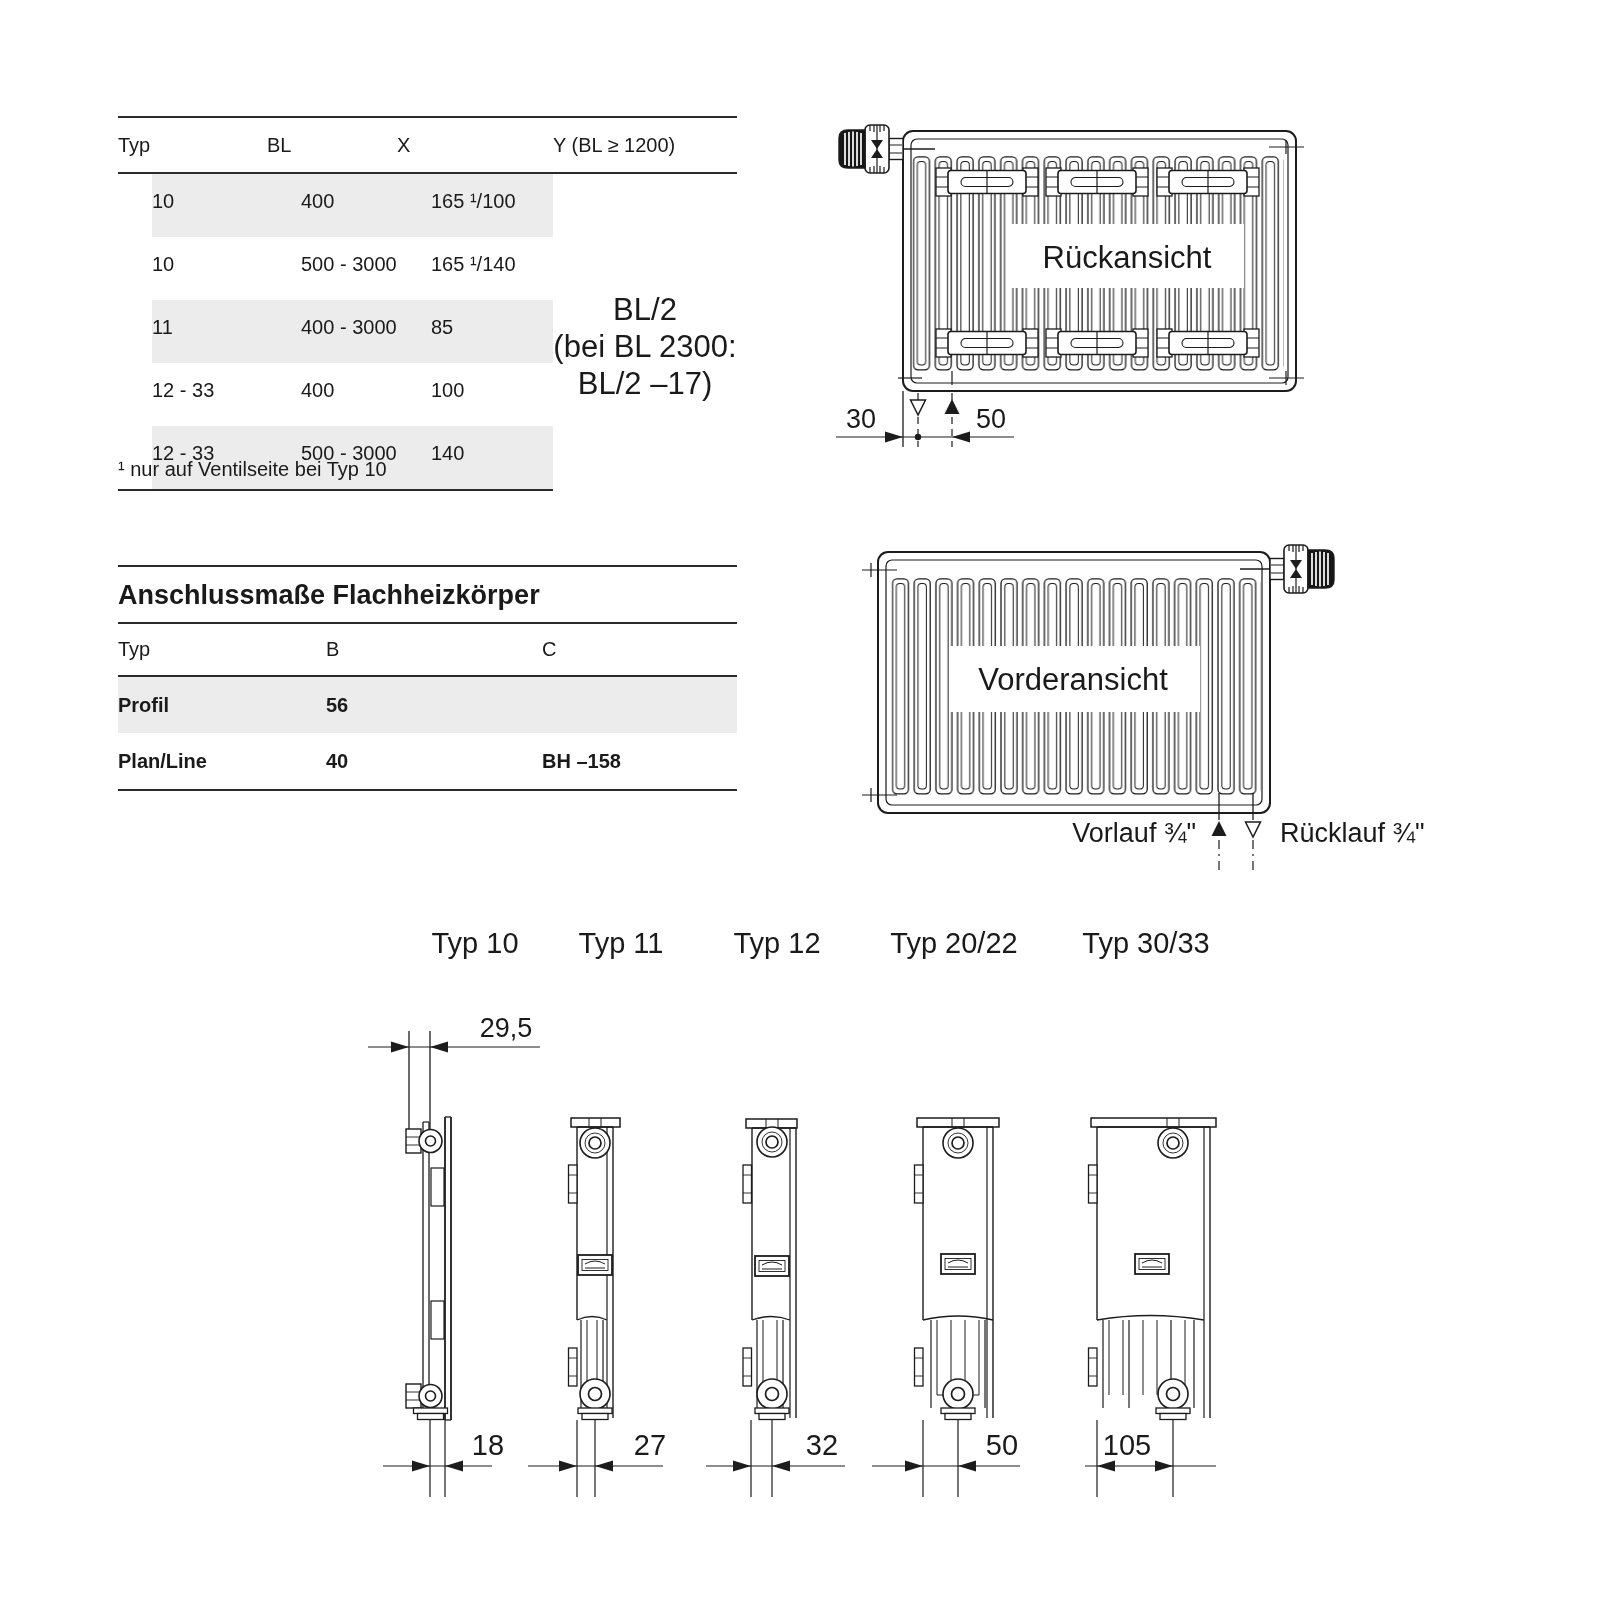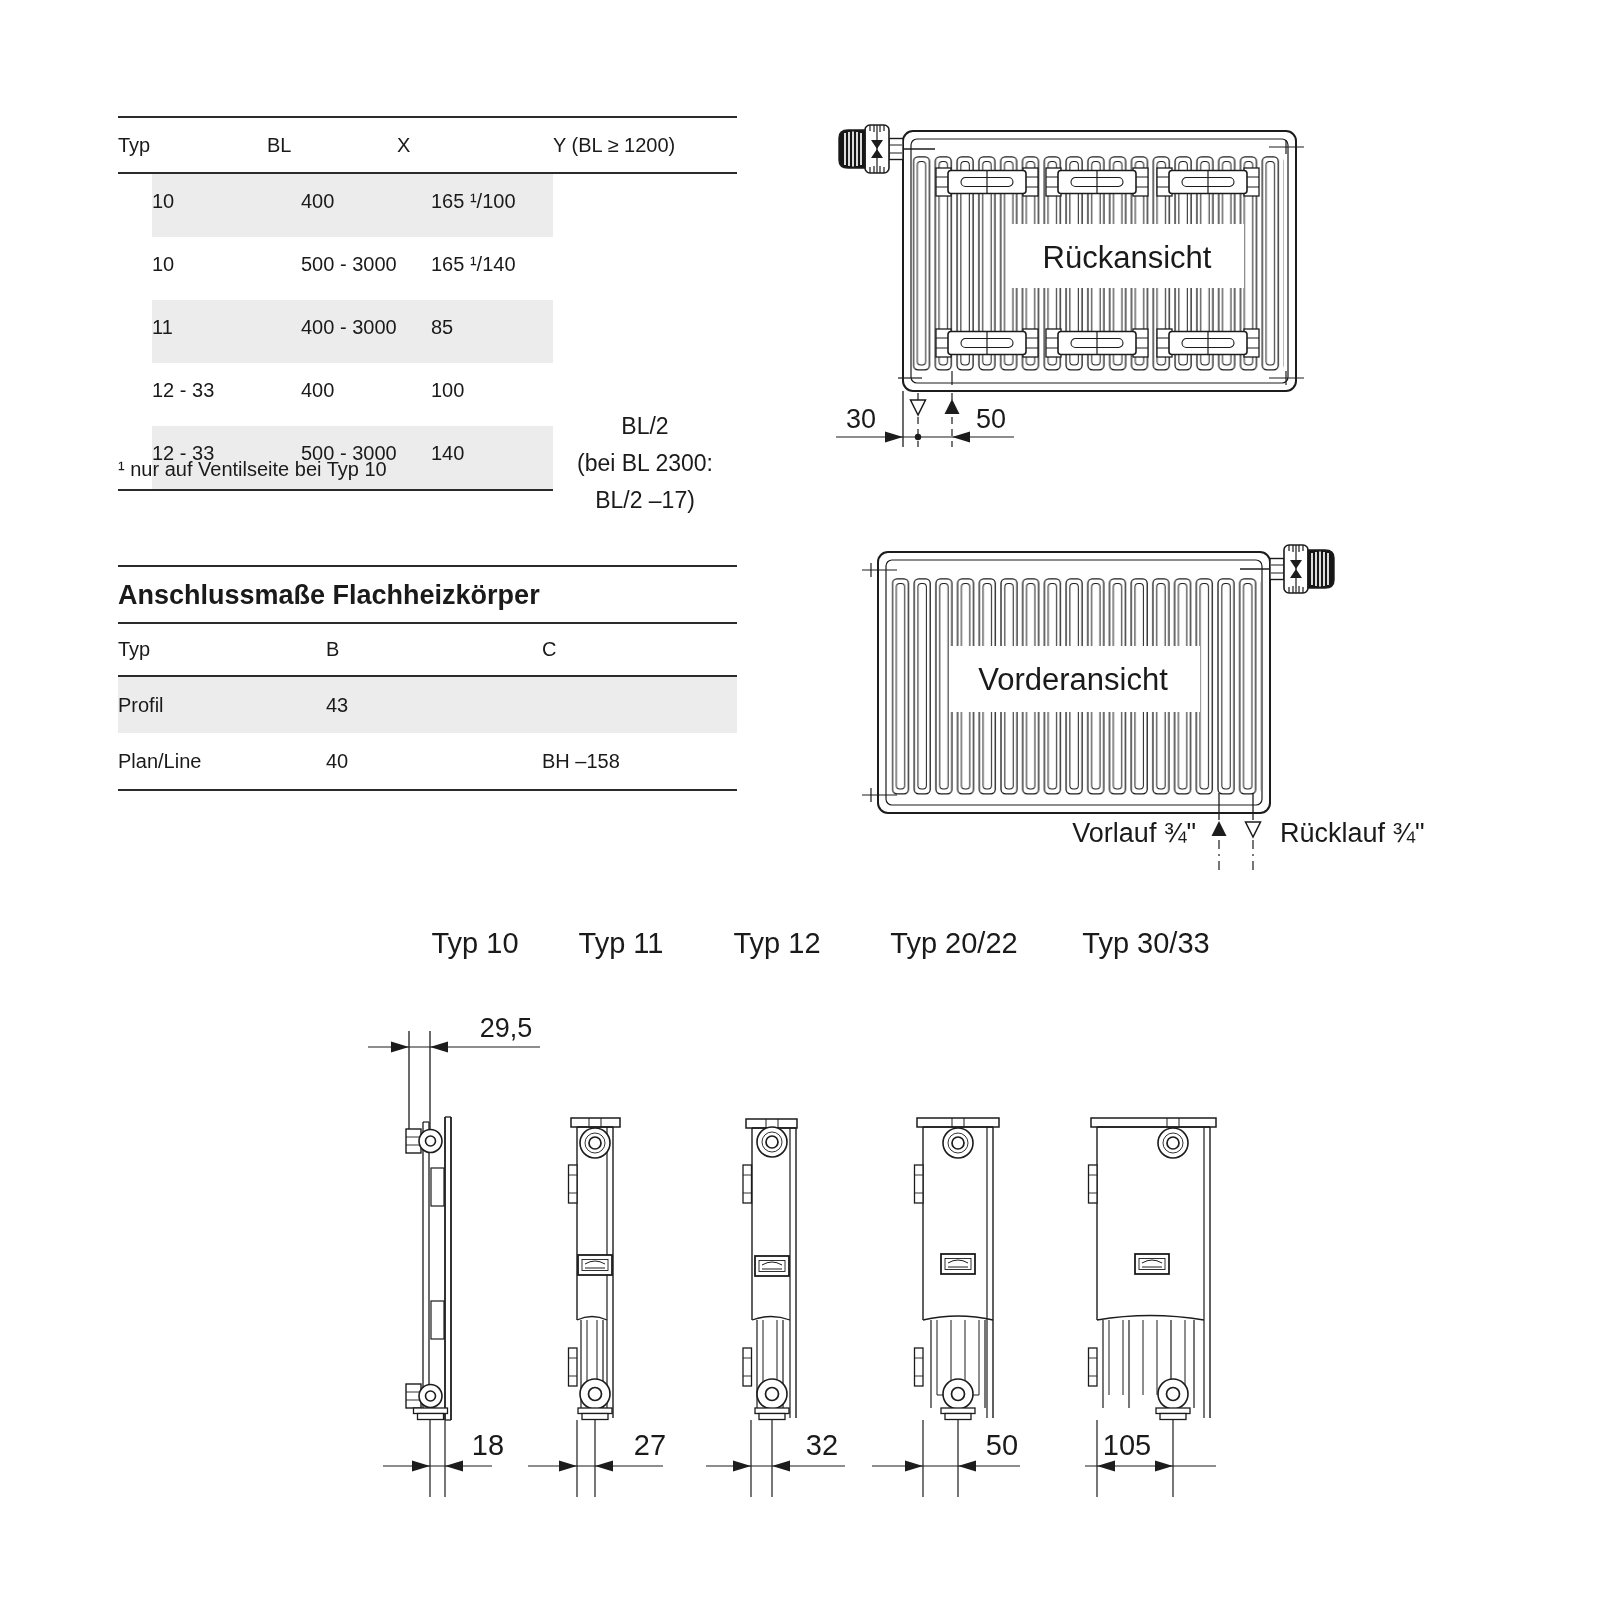--- a/index.html
+++ b/index.html
@@ -10,33 +10,33 @@
   
   .t1{position:absolute;left:118px;top:116px;width:619px;
       border-top:2.5px solid #2b2b2b;border-bottom:2.5px solid #2b2b2b;}
   .t1 .hrow{display:flex;height:54px;border-bottom:2px solid #2b2b2b;}
   .cell{font-size:20px;line-height:55px;white-space:nowrap;}
   .t1 .hrow .cell{line-height:54px;}
   .w0{width:149px}.w1{width:130px}.w2{width:156px}.w3{width:184px}
   .t1 .drow{display:flex;height:63px;margin-left:34px;}
   .t1 .drow.sh .cell{background:#ececec;}
   .ycell{position:absolute;left:435px;top:56px;width:184px;height:345px;
-         display:flex;flex-direction:column;justify-content:flex-end;
-         text-align:center;font-size:23px;line-height:37px;background:#fff;}
+         display:flex;flex-direction:column;justify-content:center;
+         text-align:center;font-size:31px;line-height:37px;background:#fff;}
   .fn{position:absolute;left:118px;top:458px;font-size:20px;}
 
   
   .t2{position:absolute;left:118px;top:565px;width:619px;
       border-top:2.5px solid #2b2b2b;border-bottom:2.5px solid #2b2b2b;}
   .t2 .title{height:55px;line-height:57px;font-weight:bold;font-size:27px;
              border-bottom:2px solid #2b2b2b;}
   .t2 .hrow{display:flex;height:51px;border-bottom:2px solid #2b2b2b;}
   .t2 .hrow .cell{line-height:51px;}
   .t2 .drow{display:flex;height:56px;}
-  .t2 .drow .cell{line-height:56px;}
+  .t2 .drow .cell{line-height:56px;font-weight:bold;}
   .t2 .drow.sh{background:#ececec;}
   .u0{width:208px}.u1{width:216px}.u2{width:195px}
 
   
   text{font-family:"Liberation Sans", sans-serif;fill:#1a1a1a;}
   .dimtxt{font-size:27px;}
   .secttxt{font-size:29px;}
   .viewtxt{font-size:31px;}
 </style>
 </head>
@@ -403,21 +403,21 @@
 
   <div class="t2">
     <div class="title">Anschlussmaße Flachheizkörper</div>
     <div class="hrow">
       <div class="cell u0">Typ</div>
       <div class="cell u1">B</div>
       <div class="cell u2">C</div>
     </div>
     <div class="drow sh">
       <div class="cell u0">Profil</div>
-      <div class="cell u1">43</div>
+      <div class="cell u1">56</div>
     </div>
     <div class="drow">
       <div class="cell u0">Plan/Line</div>
       <div class="cell u1">40</div>
       <div class="cell u2">BH –158</div>
     </div>
   </div>
 
 </div>
 

